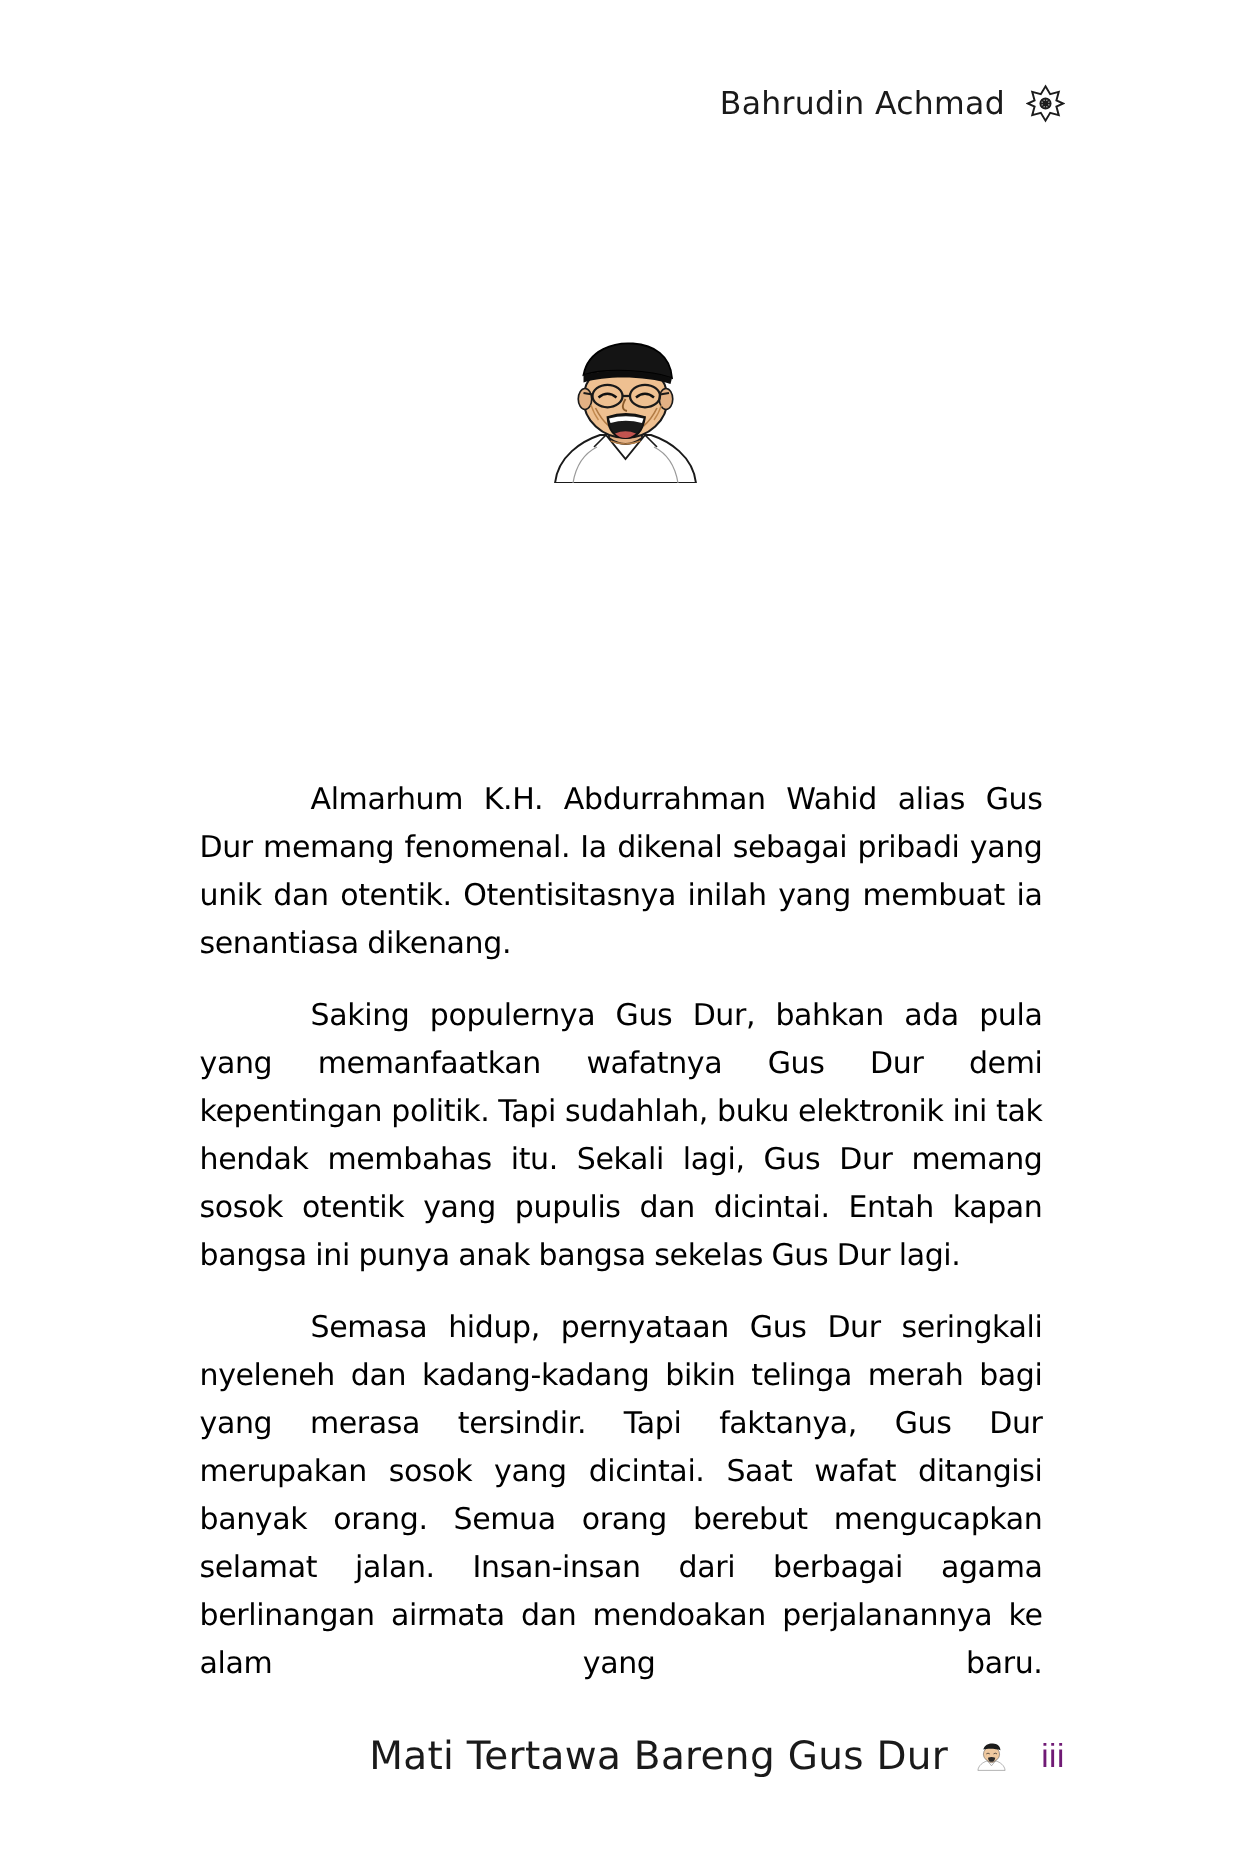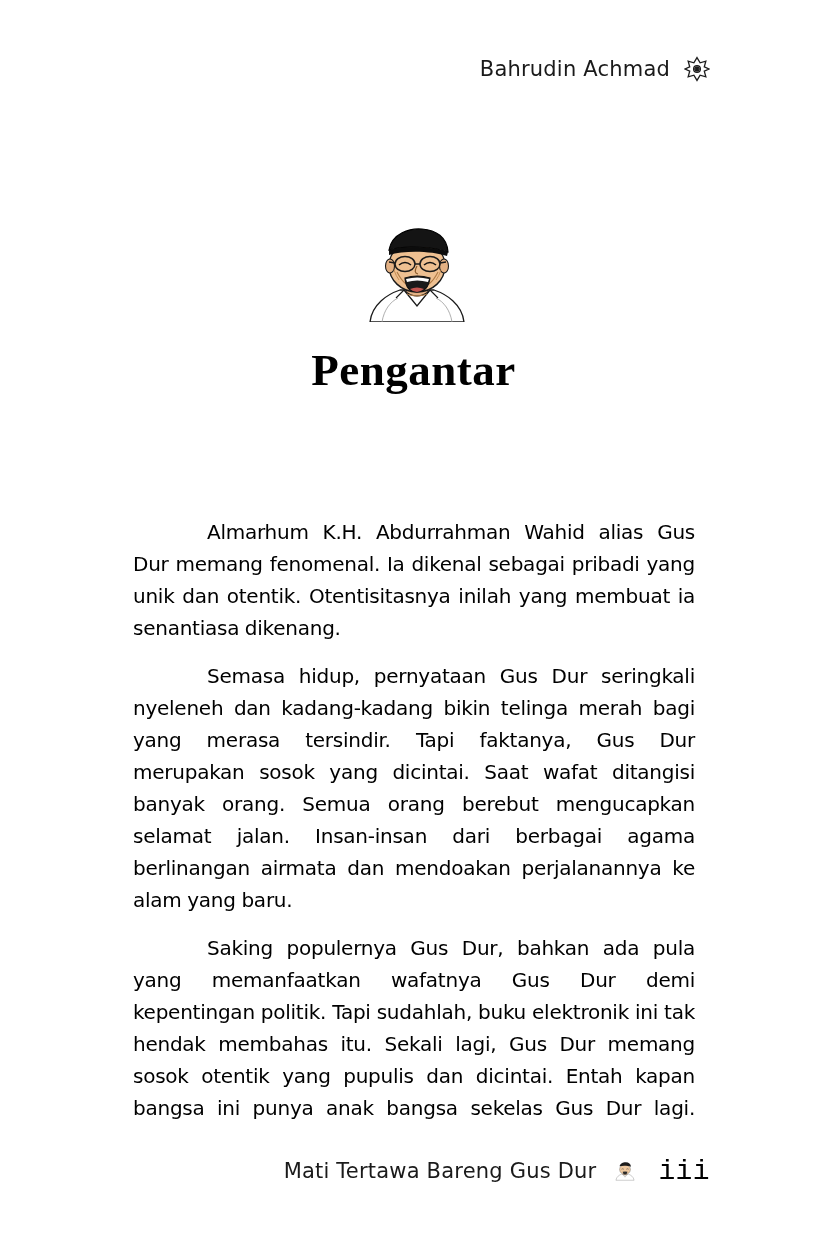--- a/index.html
+++ b/index.html
@@ -125,37 +125,37 @@
     bottom: 52px;
     right: 117px;
     display: flex;
     align-items: center;
     gap: 0;
     height: 34px;
   }
 
   .running-footer-text {
     font-family: "DejaVu Sans", sans-serif;
-    font-size: 21px;
+    font-size: 26px;
     letter-spacing: 0.2px;
     color: #1a1a1a;
     white-space: nowrap;
   }
 
   .footer-mark {
     width: 22px;
     height: 24px;
     display: block;
     margin: 0 22px 0 18px;
   }
 
   .folio {
-    font-family: Liberation Mono, monospace;
-    font-size: 28px;
-    color: #000000;
+    font-family: Liberation Sans, sans-serif;
+    font-size: 22px;
+    color: #701a75;
     letter-spacing: 0.4px;
   }
 </style>
 </head>
 <body>
 
 <div class="page">
 
   <div class="running-header">
     <span class="running-header-text">Bahrudin Achmad</span>
@@ -205,27 +205,26 @@
 
       <path d="M45 52 Q57 48 70 52 Q68 66 57 66 Q46 66 45 52 Z" fill="#1a1a1a" stroke="#111111" stroke-width="1.2"></path>
       <path d="M46 53 Q57 50 69 53 L68 56 Q57 53 47 56 Z" fill="#ffffff"></path>
       <path d="M50 63 Q57 60 64 63 Q60 66 57 66 Q53 66 50 63 Z" fill="#c2544f"></path>
 
       <path d="M47 68 Q57 72 67 68" fill="none" stroke="#b07a44" stroke-width="1"></path>
     </svg>
   </div>
 
   <h1 class="chapter-title">
-    <span class="line1">Pengantar</span>
   </h1>
 
   <div class="body-copy">
     <p>Almarhum K.H. Abdurrahman Wahid alias Gus Dur memang fenomenal. Ia dikenal sebagai pribadi yang unik dan otentik. Otentisitasnya inilah yang membuat ia senantiasa dikenang.</p>
+    <p>Saking populernya Gus Dur, bahkan ada pula yang memanfaatkan wafatnya Gus Dur demi kepentingan politik. Tapi sudahlah, buku elektronik ini tak hendak membahas itu. Sekali lagi, Gus Dur memang sosok otentik yang pupulis dan dicintai. Entah kapan bangsa ini punya anak bangsa sekelas Gus Dur lagi.</p>
     <p>Semasa hidup, pernyataan Gus Dur seringkali nyeleneh dan kadang-kadang bikin telinga merah bagi yang merasa tersindir. Tapi faktanya, Gus Dur merupakan sosok yang dicintai. Saat wafat ditangisi banyak orang. Semua orang berebut mengucapkan selamat jalan. Insan-insan dari berbagai agama berlinangan airmata dan mendoakan perjalanannya ke alam yang baru.</p>
-    <p>Saking populernya Gus Dur, bahkan ada pula yang memanfaatkan wafatnya Gus Dur demi kepentingan politik. Tapi sudahlah, buku elektronik ini tak hendak membahas itu. Sekali lagi, Gus Dur memang sosok otentik yang pupulis dan dicintai. Entah kapan bangsa ini punya anak bangsa sekelas Gus Dur lagi.</p>
   </div>
 
   <div class="running-footer">
     <span class="running-footer-text">Mati Tertawa Bareng Gus Dur</span>
     <span class="footer-mark-holder">
       <svg class="footer-mark" viewBox="0 0 114 96" aria-hidden="true">
         <path d="M10 96 C12 78 28 68 40 64 L74 64 C86 68 102 78 104 96 Z" fill="#ffffff" stroke="#7d7d7d" stroke-width="2"></path>
         <path d="M44 64 L57 80 L70 64" fill="#ffffff" stroke="#7d7d7d" stroke-width="2"></path>
         <path d="M46 54 L46 66 Q57 74 68 66 L68 54 Z" fill="#d8ae82" stroke="#6f6f6f" stroke-width="1.6"></path>
         <ellipse cx="57" cy="40" rx="28" ry="26" fill="#efc9a0" stroke="#5d5d5d" stroke-width="2"></ellipse>

